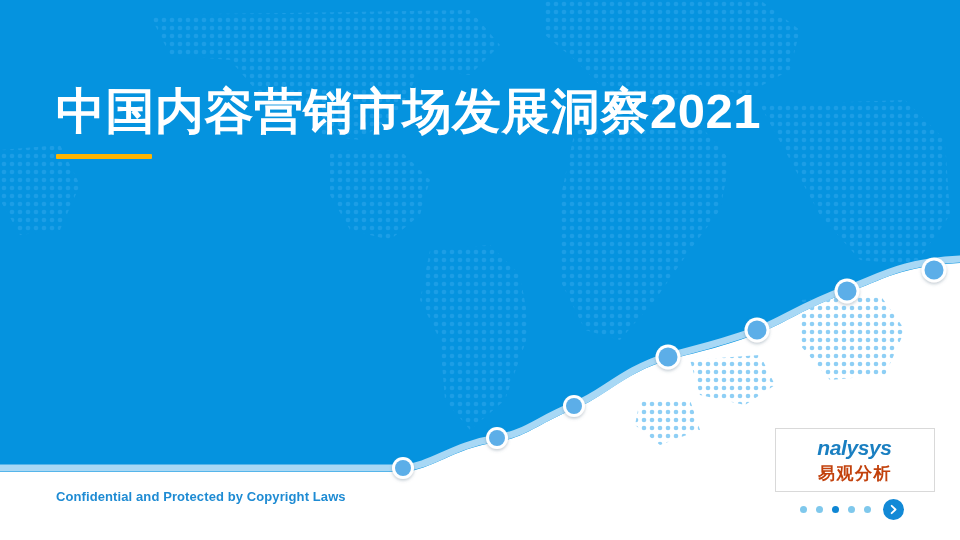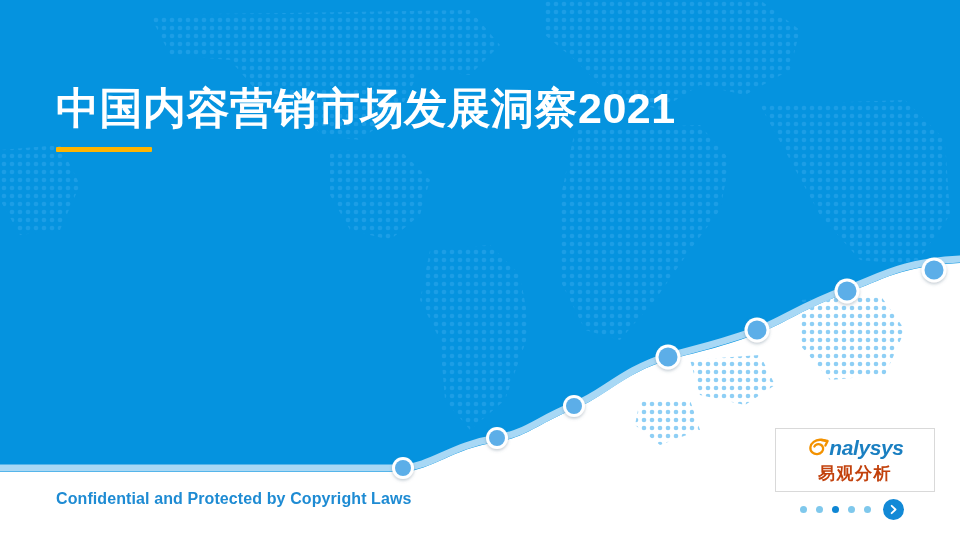--- a/index.html
+++ b/index.html
@@ -32,21 +32,21 @@
 
   
   .title-block {
     position: absolute;
     left: 56px;
     top: 84px;
     width: 760px;
   }
   .slide-title {
     margin: 0;
-    font-size: 43px;
+    font-size: 49px;
     line-height: 1.12;
     font-weight: bold;
     color: #FFFFFF;
     letter-spacing: 0.5px;
     white-space: nowrap;
   }
   .title-rule {
     margin-top: 15px;
     width: 96px;
     height: 5px;
@@ -61,21 +61,21 @@
     top: 487px;
     line-height: 1.55;
   }
   .footer-cn {
     font-size: 11px;
     font-weight: bold;
     color: #0E86D4;
     letter-spacing: 0.2px;
   }
   .footer-en {
-    font-size: 16px;
+    font-size: 13px;
     font-weight: bold;
     color: #1E8BD3;
     letter-spacing: 0.1px;
   }
 
   
   .logo-card {
     position: absolute;
     left: 775px;
     top: 428px;
@@ -86,20 +86,21 @@
     box-sizing: border-box;
     display: flex;
     flex-direction: column;
     align-items: center;
     justify-content: center;
   }
   .logo-wordmark {
     display: flex;
     align-items: flex-start;
     height: 24px;
+    flex-direction: column;
   }
   .logo-swirl {
     display: block;
   }
   .logo-word {
     font-size: 21px;
     font-weight: bold;
     font-style: italic;
     color: #1A7FC1;
     letter-spacing: -0.4px;

